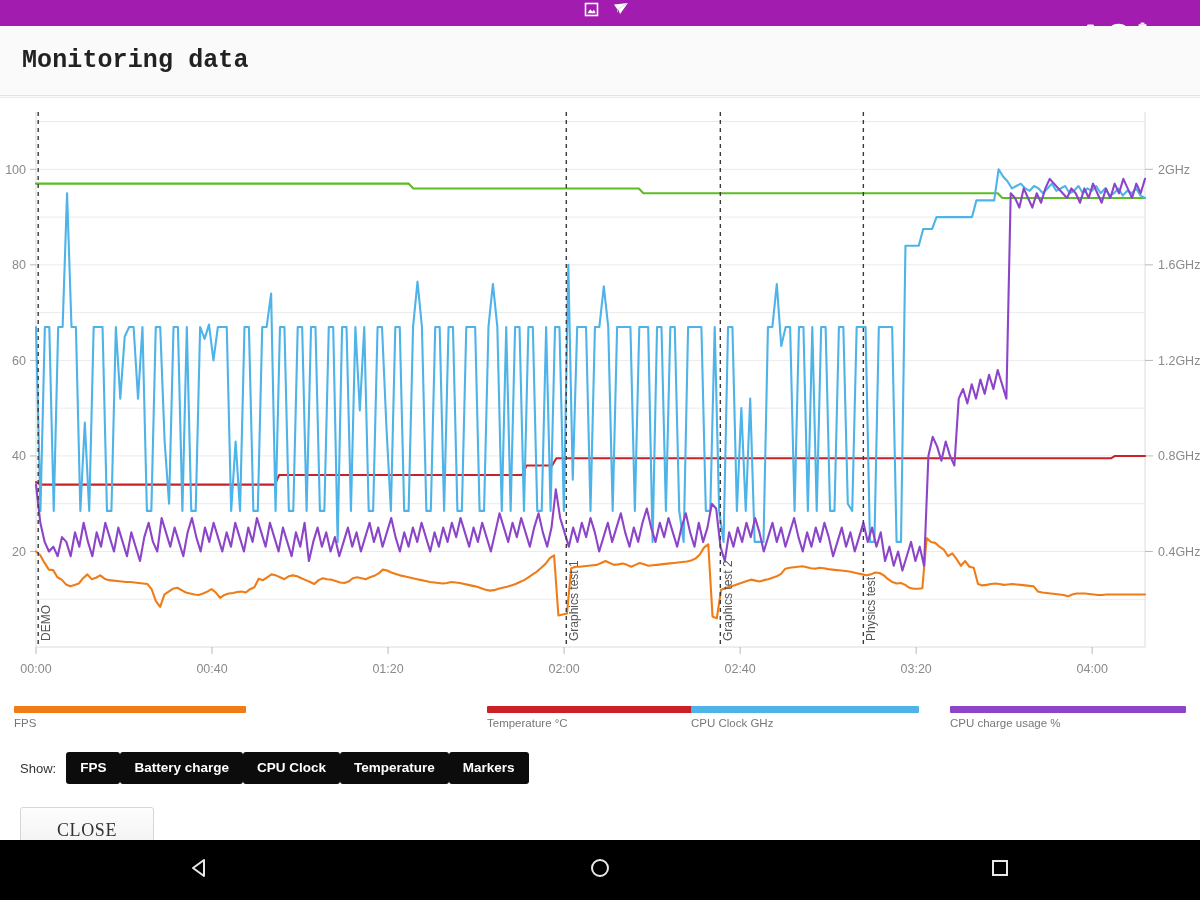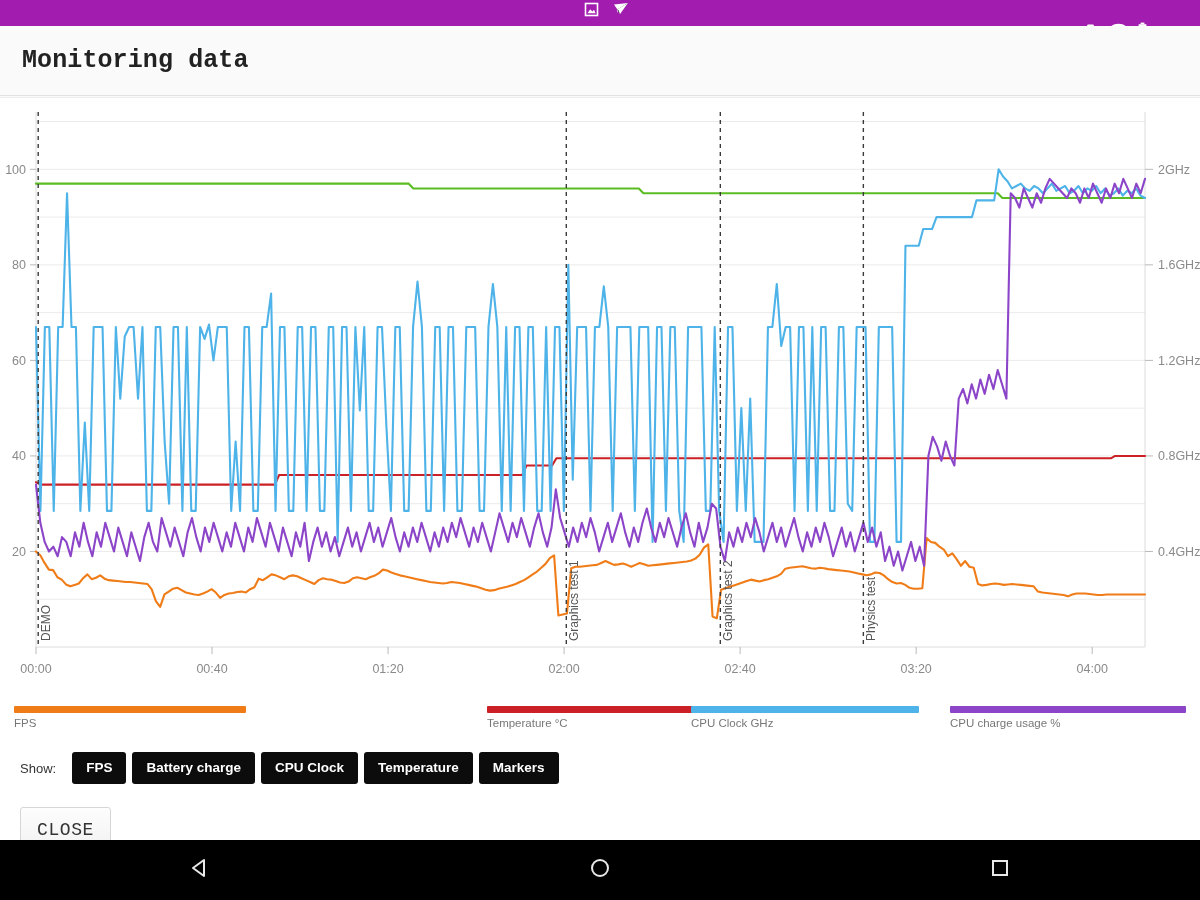--- a/index.html
+++ b/index.html
@@ -46,38 +46,38 @@
 
   
   .legend { position: absolute; left: 0; top: 608px; width: 1200px; height: 32px; }
   .legend-item { position: absolute; top: 0; }
   .legend-bar { height: 7px; border-radius: 1px; }
   .legend-label { margin-top: 4px; font-size: 11.5px; color: #777; white-space: nowrap; }
 
   
   .showrow {
     position: absolute; left: 0; top: 648px; width: 996px; height: 44px;
-    display: flex; align-items: center; padding-left: 20px; gap: 6px;
+    display: flex; align-items: center; padding-left: 20px; 
   }
   .show-label { font-size: 13px; color: #333; margin-right: 10px; font-weight: normal; }
   .chip {
     background: #0c0c0c; color: #fff; border: none; border-radius: 3px;
     font-family: "Liberation Sans", sans-serif;
     font-size: 13.5px; font-weight: bold; padding: 9px 14px; cursor: pointer;
     line-height: 1; white-space: nowrap;
   }
 
   
   .closewrap { position: absolute; left: 20px; top: 709px; }
   .close-btn {
     background: linear-gradient(#fdfdfd, #f1f1f1);
     border: 1px solid #d6d6d6; border-radius: 3px;
-    font-family: Liberation Mono, monospace;
+    font-family: Liberation Serif, serif;
     font-size: 18px; color: #333; letter-spacing: .6px;
-    padding: 13px 16px; cursor: pointer; line-height: 1;
+    padding: 13px 36px; cursor: pointer; line-height: 1;
   }
 
   
   .navbar {
     position: absolute; left: 0; top: 840px; width: 1200px; height: 60px;
     background: #000; display: flex; align-items: center; justify-content: space-around;
   }
   .nav-btn { width: 80px; height: 60px; display: flex; align-items: center; justify-content: center; cursor: pointer; }
 
   .tick-txt { font-size: 12.5px; fill: #8a8a8a; font-family: "Liberation Sans", sans-serif; }

